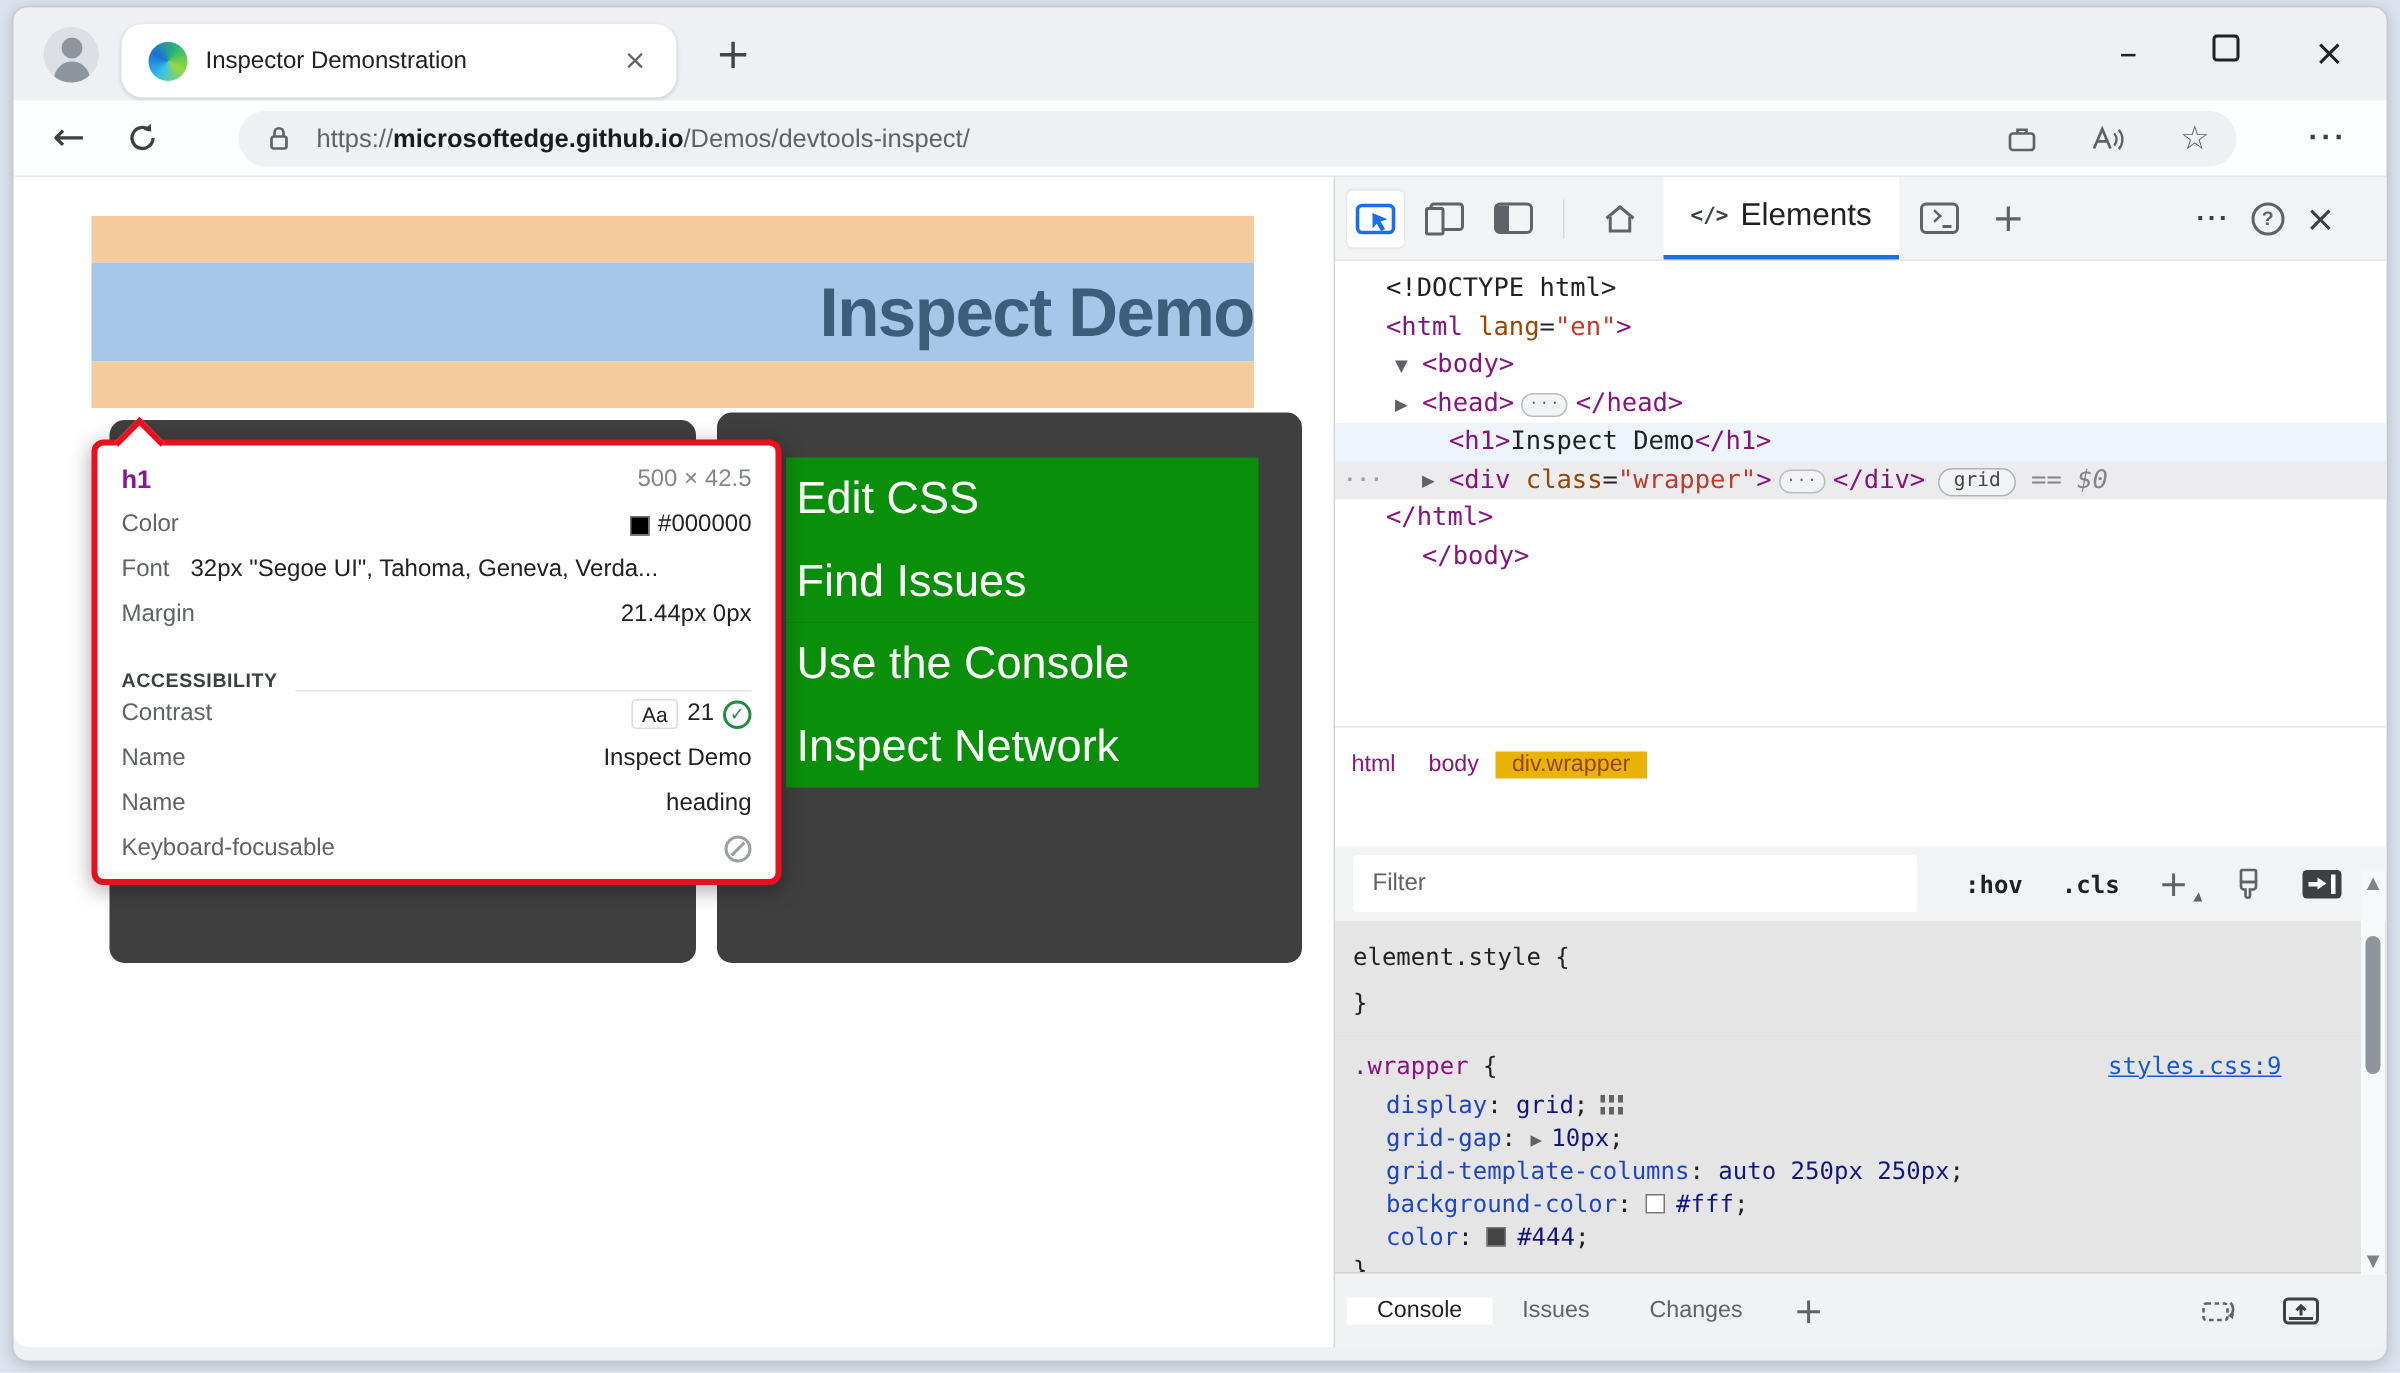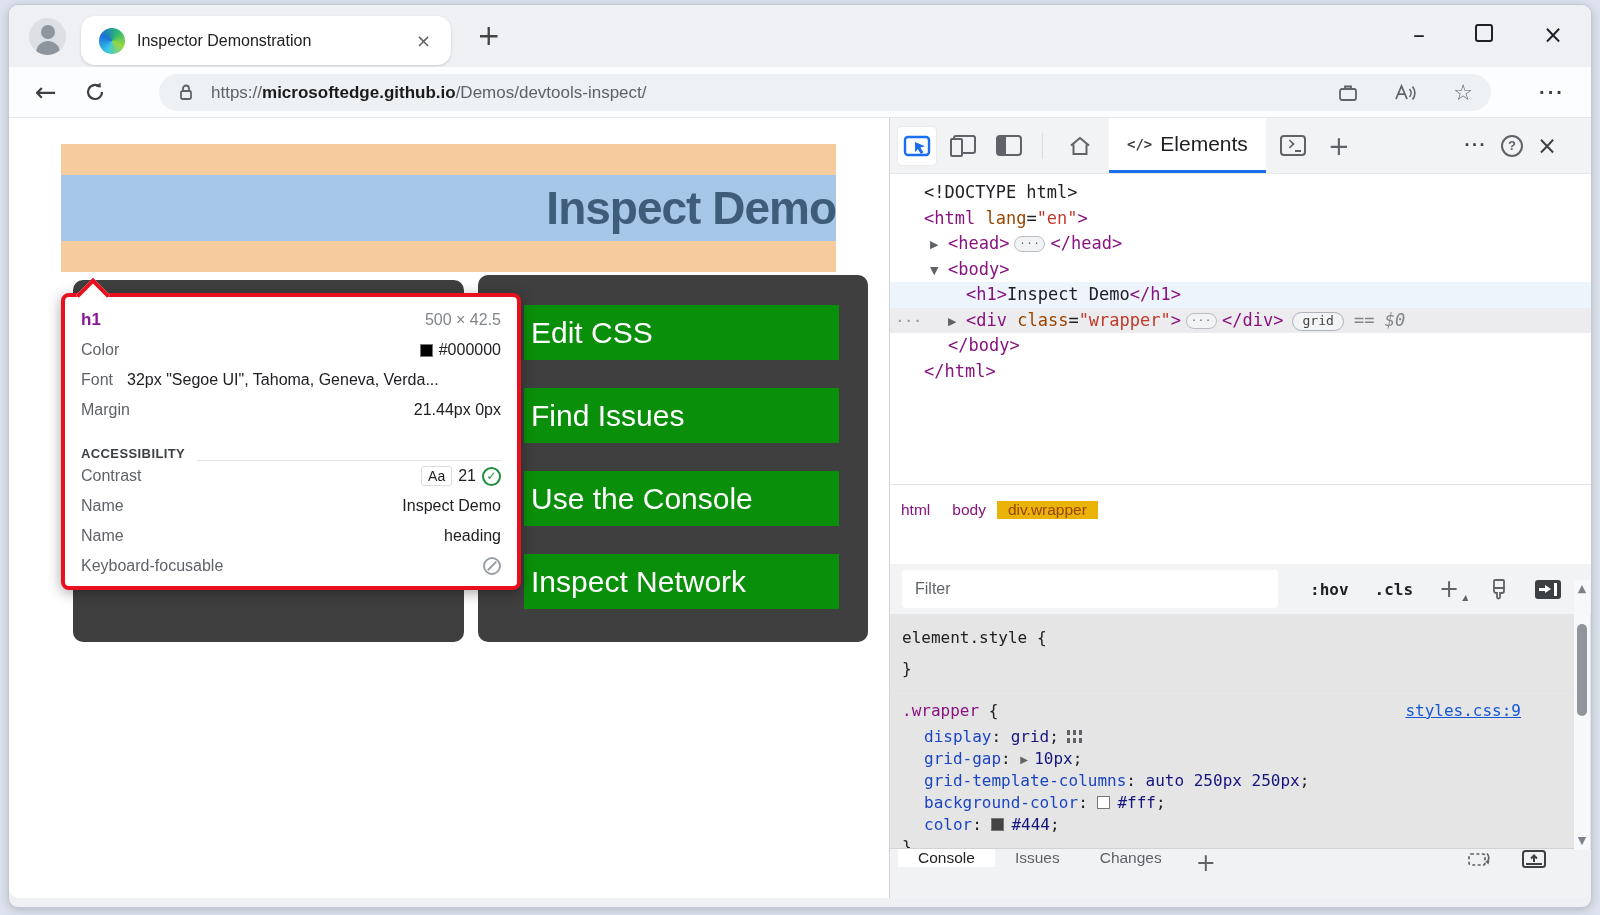--- a/index.html
+++ b/index.html
@@ -52,21 +52,21 @@
             border-bottom-right-radius:10px;overflow:hidden}
 
   
   .bands{position:absolute;left:52px;top:26px;width:775px}
   .band-o{height:31px;background:#f6cc9e}
   .band-b{height:66px;background:#a7c7e9;display:flex;align-items:center;justify-content:flex-end}
   .demo-heading{font-size:46px;font-weight:700;color:#3e5d7b;letter-spacing:-1px;white-space:nowrap}
   .card{position:absolute;background:#3f3f3f;border-radius:10px}
   .card-left{left:64px;top:162px;width:391px;height:362px}
   .card-right{left:469px;top:157px;width:390px;height:367px}
-  .btncol{display:flex;flex-direction:column;gap:28px;padding:30px 0 0 46px}
+  .btncol{display:flex;flex-direction:column;padding:30px 0 0 46px}
   .gbtn{width:315px;height:55px;background:#0a8f0a;color:#fff;font-size:30px;line-height:55px;
         padding-left:7px;box-sizing:border-box;white-space:nowrap;overflow:hidden}
 
   
   .tooltip{position:absolute;left:52px;top:175px;width:460px;height:297px;background:#fff;
            border:4px solid #e8101e;border-radius:8px;box-sizing:border-box;
            box-shadow:0 3px 14px rgba(0,0,0,.35);padding:8px 16px 6px 16px;z-index:5}
   .tt-arrow{position:absolute;left:16px;top:-14px;width:20px;height:20px;background:#fff;
             transform:rotate(45deg);border-left:4px solid #e8101e;border-top:4px solid #e8101e;z-index:4}
   .tt-row{display:flex;align-items:center;height:30px;font-size:16px;color:#202124}
@@ -192,21 +192,21 @@
 
   
   .sb{position:absolute;right:1px;top:462px;width:16px;height:270px;background:#f7f8f9;z-index:6;
       display:flex;flex-direction:column;align-items:center}
   .sb-arr{color:#7d838a;font-size:11px;line-height:18px}
   .sb-track{flex:1;width:100%;position:relative}
   .sb-thumb{position:absolute;left:3px;top:26px;width:10px;height:92px;background:#90959b;border-radius:6px}
 
   
   .dt-drawer{position:absolute;left:0;right:0;bottom:0;height:49px;background:#f1f2f3;
-             border-top:1px solid #cfd2d6;display:flex;align-items:flex-start}
+             border-top:1px solid #cfd2d6;display:flex;align-items:center}
   .dtab{display:flex;align-items:center;padding:0 20px;font-size:15.5px;color:#5f6368}
   .dtab.sel{background:#fff;color:#202124;margin-left:8px}
   .dplus{display:flex;align-items:center;font-size:24px;color:#5f6368;padding:0 14px}
   .drawer-icons{margin-left:auto;display:flex;align-items:center;gap:26px;margin-right:44px;color:#5f6368}
 </style>
 </head>
 <body>
 
 <div class="window">
 
@@ -369,26 +369,26 @@
         <span class="dt-right">
           <span class="dt-more">···</span>
           <span class="helpcirc">?</span>
           <span class="dt-x glyph">×</span>
         </span>
       </div>
 
       <div class="dt-dom" id="dom-tree">
           <div class="dom-line" style="padding-left: 34px;"><span class="tk-text">&lt;!DOCTYPE html&gt;</span></div>
           <div class="dom-line" style="padding-left: 34px;"><span class="tk-tag">&lt;html</span><span class="tk-attr"> lang</span><span class="tk-text">=</span><span class="tk-val">"en"</span><span class="tk-tag">&gt;</span></div>
+          <div class="dom-line" style="padding-left: 40px;"><span class="tk-arrow">▼</span><span class="tk-tag">&lt;body&gt;</span></div>
           <div class="dom-line" style="padding-left: 40px;"><span class="tk-arrow">▶</span><span class="tk-tag">&lt;head&gt;</span><span class="tk-pill">···</span><span class="tk-tag">&lt;/head&gt;</span></div>
-          <div class="dom-line" style="padding-left: 40px;"><span class="tk-arrow">▼</span><span class="tk-tag">&lt;body&gt;</span></div>
           <div class="dom-line hl-blue" style="padding-left: 76px;"><span class="tk-tag">&lt;h1&gt;</span><span class="tk-text">Inspect Demo</span><span class="tk-tag">&lt;/h1&gt;</span></div>
           <div class="dom-line hl-gray" style="padding-left: 58px;"><span class="dom-gutter">···</span><span class="tk-arrow">▶</span><span class="tk-tag">&lt;div</span><span class="tk-attr"> class</span><span class="tk-text">=</span><span class="tk-val">"wrapper"</span><span class="tk-tag">&gt;</span><span class="tk-pill">···</span><span class="tk-tag">&lt;/div&gt;</span><span class="tk-badge">grid</span><span class="tk-dim"> == </span><span class="tk-dollar">$0</span></div>
+          <div class="dom-line" style="padding-left: 34px;"><span class="tk-tag">&lt;/html&gt;</span></div>
           <div class="dom-line" style="padding-left: 58px;"><span class="tk-tag">&lt;/body&gt;</span></div>
-          <div class="dom-line" style="padding-left: 34px;"><span class="tk-tag">&lt;/html&gt;</span></div>
         </div>
 
       <div class="dt-breadcrumb">
         <span class="crumb">html</span>
         <span class="crumb">body</span>
         <span class="crumb sel">div.wrapper</span>
       </div>
 
 
       <div class="dt-filterrow">

